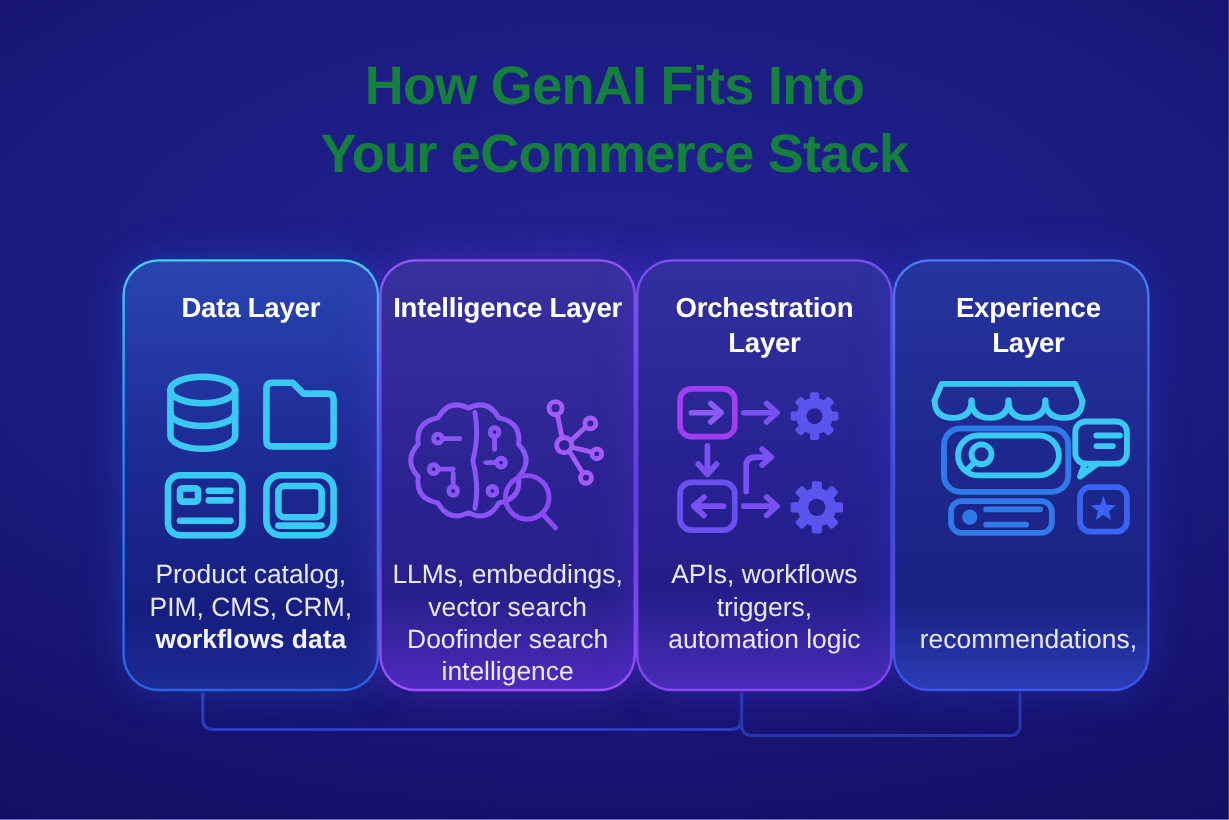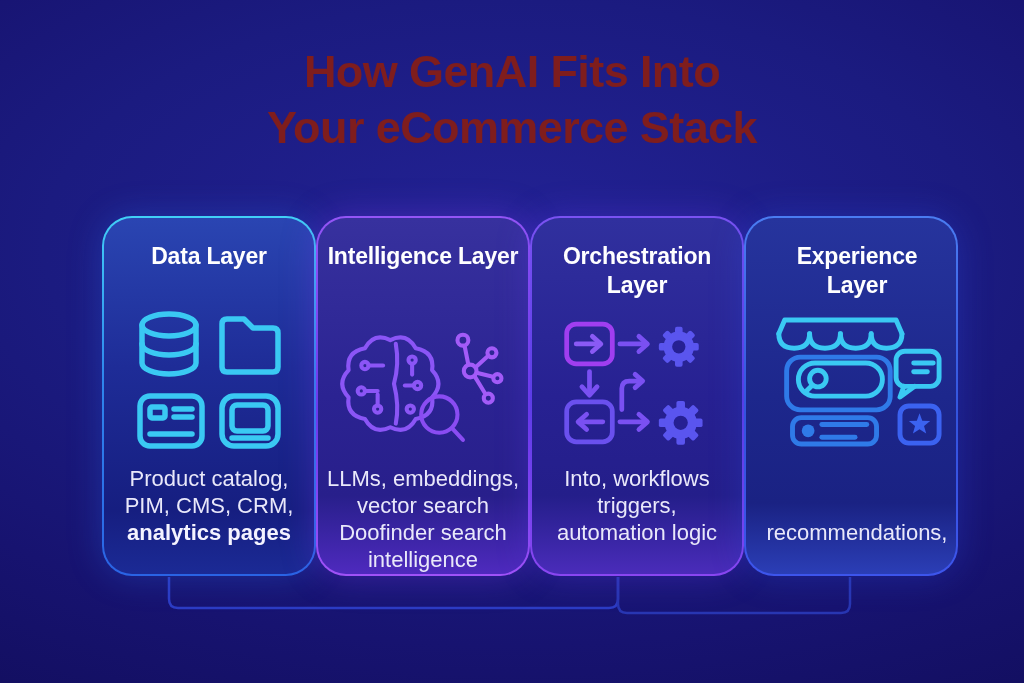--- a/index.html
+++ b/index.html
@@ -3,21 +3,21 @@
 <meta charset="utf-8">
 <style>
   html,body{margin:0;padding:0;}
   body{
     width:1024px;height:683px;position:relative;overflow:hidden;
     font-family:"Liberation Sans", sans-serif;
     background:radial-gradient(95% 75% at 50% 36%, #232295 0%, #1b1b80 48%, #171370 78%, #130f62 100%);
   }
   .main-title{
     position:absolute;top:44px;left:0;width:1024px;text-align:center;
-    color:#7f1d1d;font-weight:bold;font-size:45px;line-height:56px;letter-spacing:-0.6px;margin:0;
+    color:#15803d;font-weight:bold;font-size:45px;line-height:56px;letter-spacing:-0.6px;margin:0;
   }
   .cards-row{
     position:absolute;left:62px;top:216px;width:896px;height:360px;
     display:flex;justify-content:flex-end;
   }
   .card{
     width:214px;height:360px;border-radius:30px;padding:2px;box-sizing:border-box;position:relative;
   }
   .card-inner{
     width:100%;height:100%;border-radius:28px;box-sizing:border-box;
@@ -100,21 +100,21 @@
           <g>
             <rect x="88" y="88" width="56" height="50" rx="12"></rect>
             <rect x="98" y="97" width="36" height="26" rx="5"></rect>
             <path d="M98 130 H134"></path>
           </g>
         </svg>
       </div>
       <p class="desc">
         <span class="line">Product catalog,</span>
         <span class="line">PIM, CMS, CRM,</span>
-        <span class="line bold">analytics pages</span>
+        <span class="line bold">workflows data</span>
       </p>
     </div>
   </div>
 
   <div class="card card2">
     <div class="card-inner">
       <h2 class="card-title">Intelligence Layer</h2>
       <div class="icon-box">
         <svg width="182" height="127" viewBox="-10 -6 200 140" fill="none" stroke-width="4.5" stroke-linecap="round" stroke-linejoin="round">
           <g stroke="#8B55F6">
@@ -213,21 +213,21 @@
                 <rect x="-4.5" y="-23" width="9" height="10" rx="2" transform="rotate(270)"></rect>
                 <rect x="-4.5" y="-23" width="9" height="10" rx="2" transform="rotate(315)"></rect>
               </g>
               <circle r="17"></circle>
               <circle r="7.5" fill="#262093"></circle>
             </g>
           </g>
         </svg>
       </div>
       <p class="desc">
-        <span class="line">Into, workflows</span>
+        <span class="line">APIs, workflows</span>
         <span class="line">triggers,</span>
         <span class="line">automation logic</span>
       </p>
     </div>
   </div>
 
   <div class="card card4">
     <div class="card-inner">
       <h2 class="card-title">Experience Layer</h2>
       <div class="icon-box">

